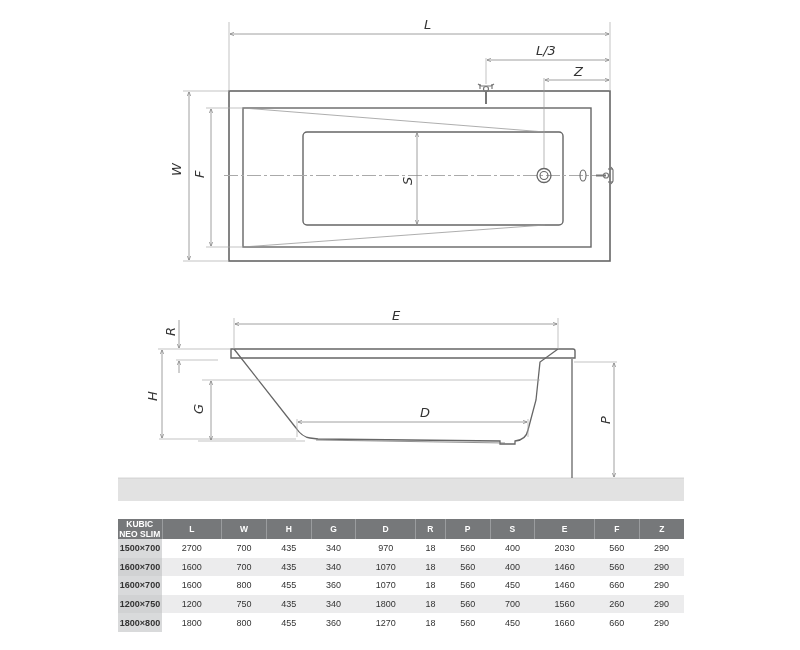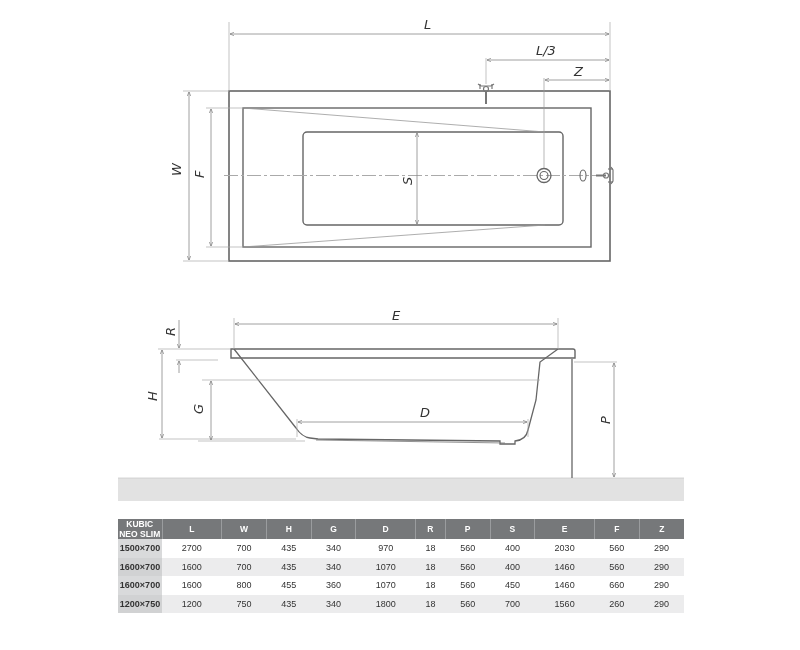--- a/index.html
+++ b/index.html
@@ -197,14 +197,28 @@
         <td>435</td>
         <td>340</td>
         <td>1800</td>
         <td>18</td>
         <td>560</td>
         <td>700</td>
         <td>1560</td>
         <td>260</td>
         <td>290</td>
     </tr>
+    <tr>
+      <td>1800×800</td>
+        <td>1800</td>
+        <td>800</td>
+        <td>455</td>
+        <td>360</td>
+        <td>1270</td>
+        <td>18</td>
+        <td>560</td>
+        <td>450</td>
+        <td>1660</td>
+        <td>660</td>
+        <td>290</td>
+    </tr>
   </tbody>
 </table>
 
 </body></html>

